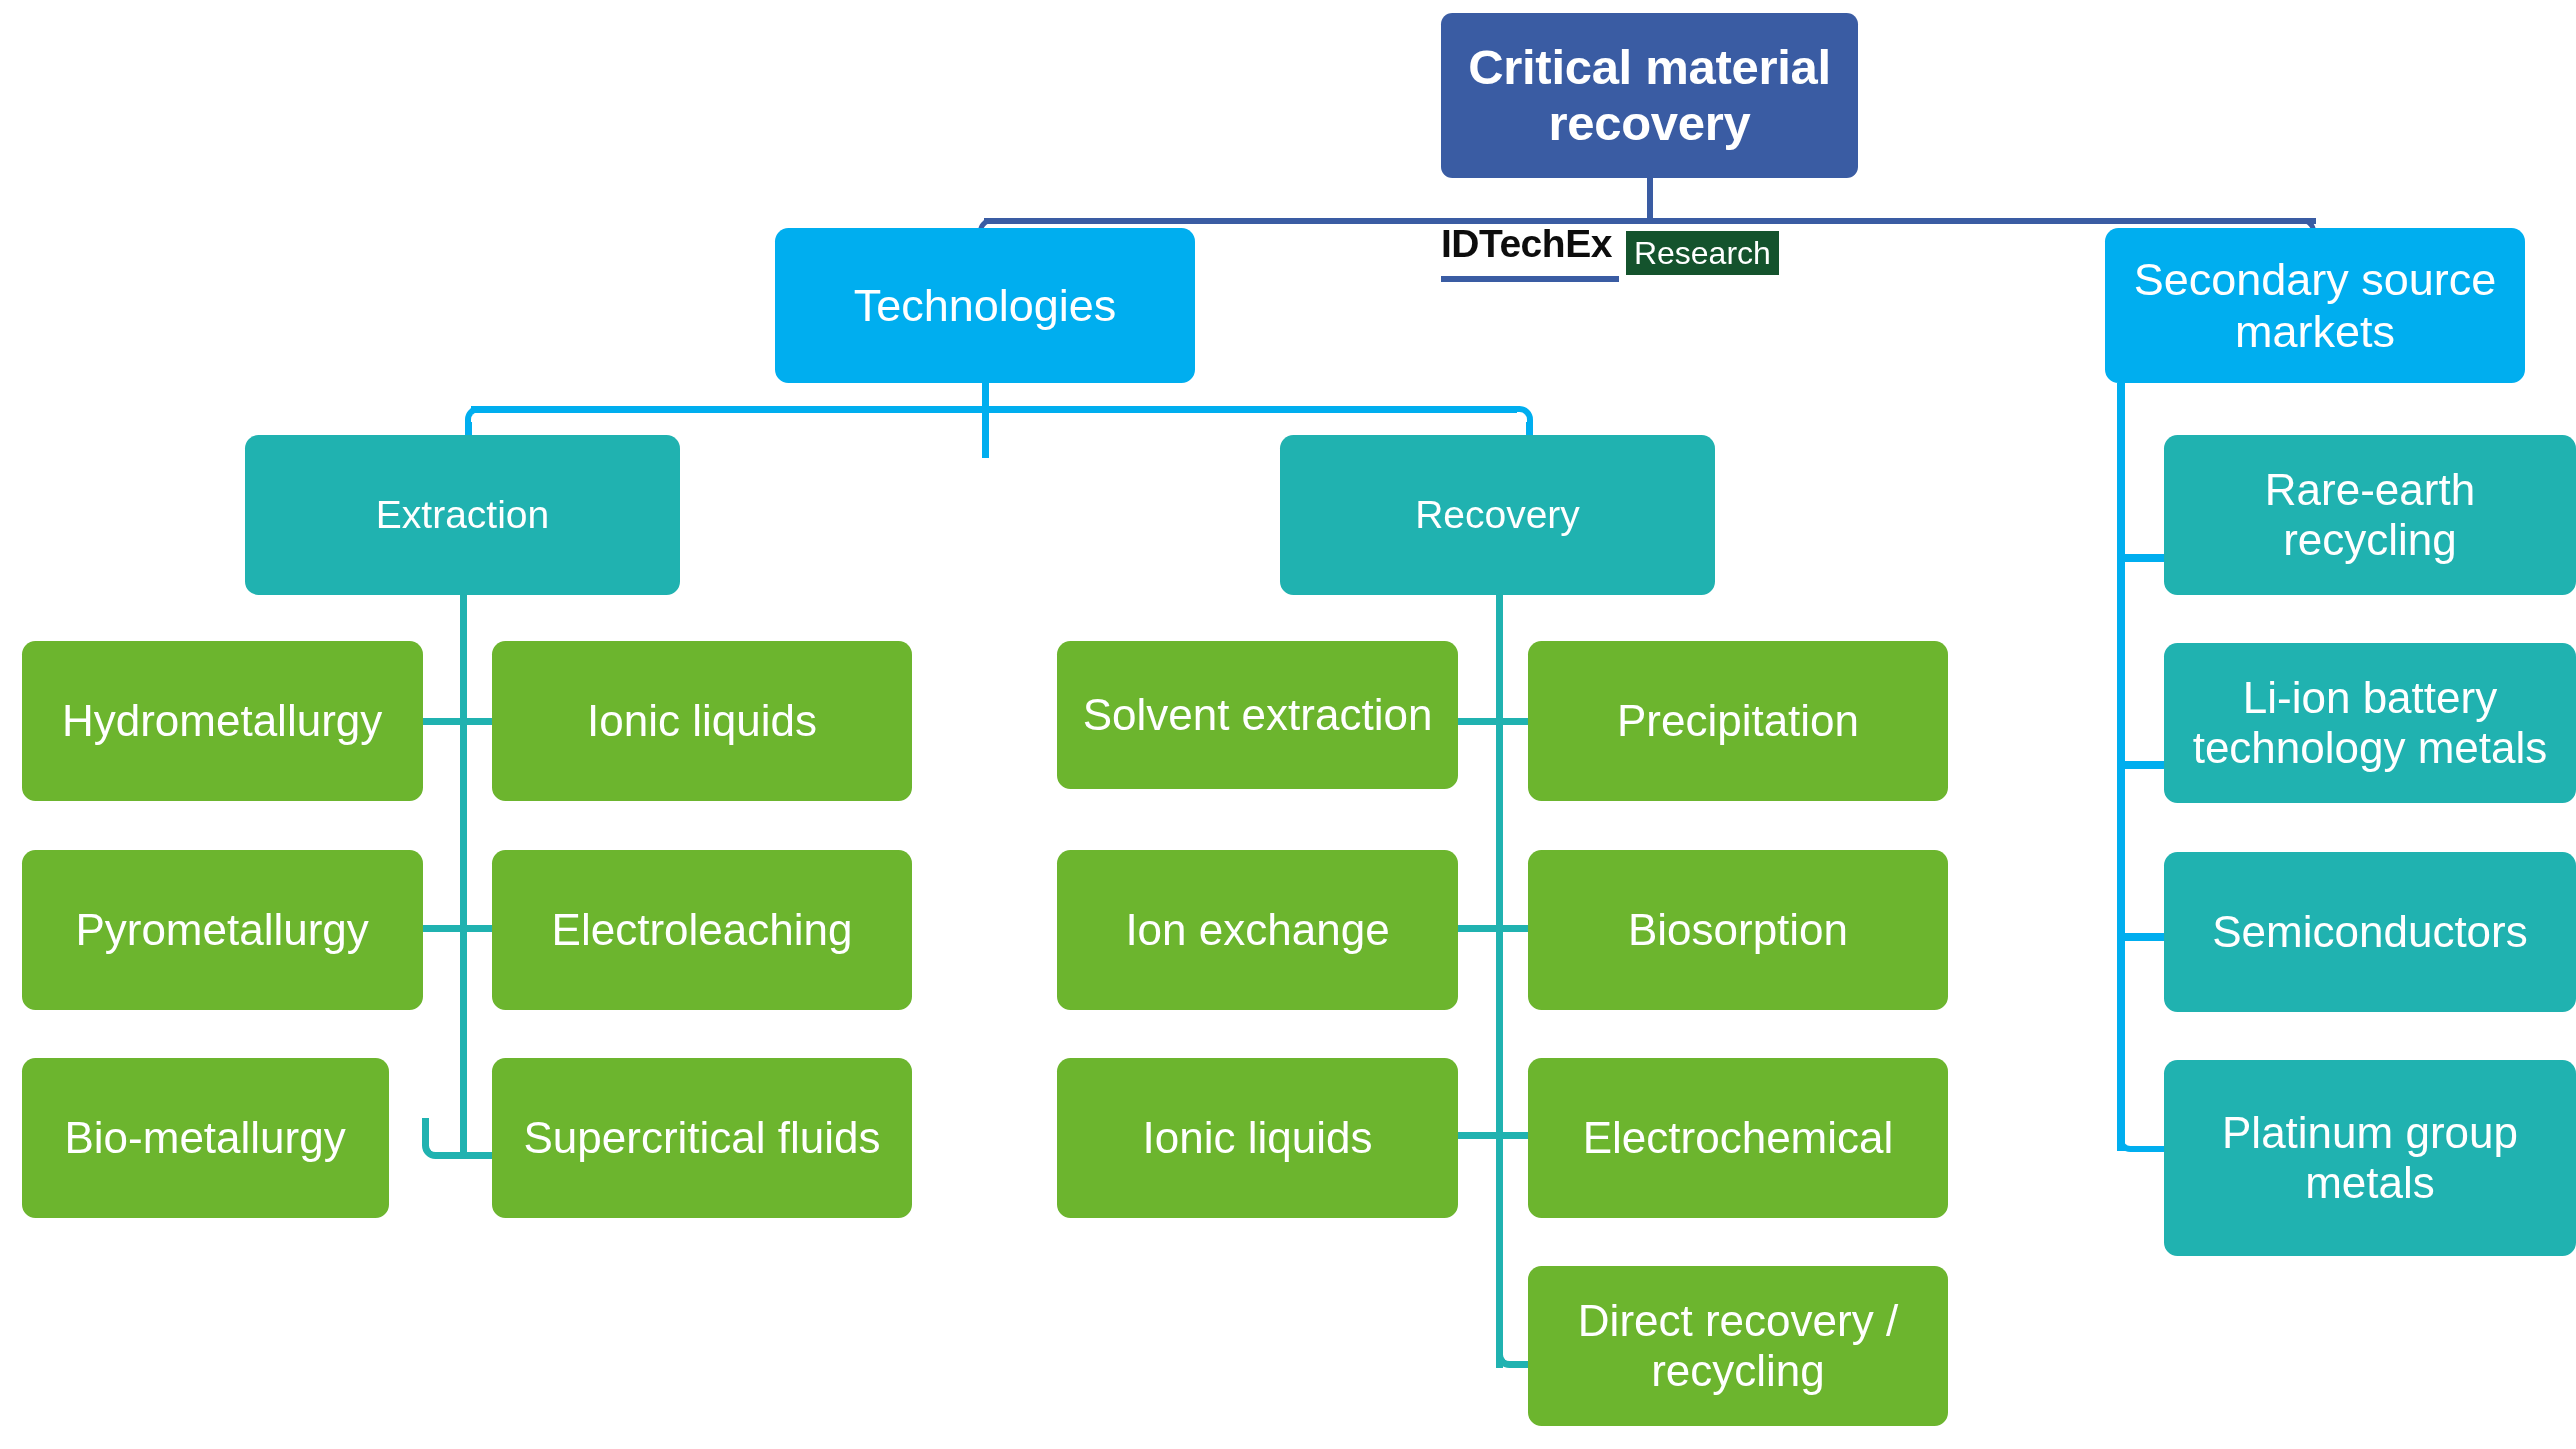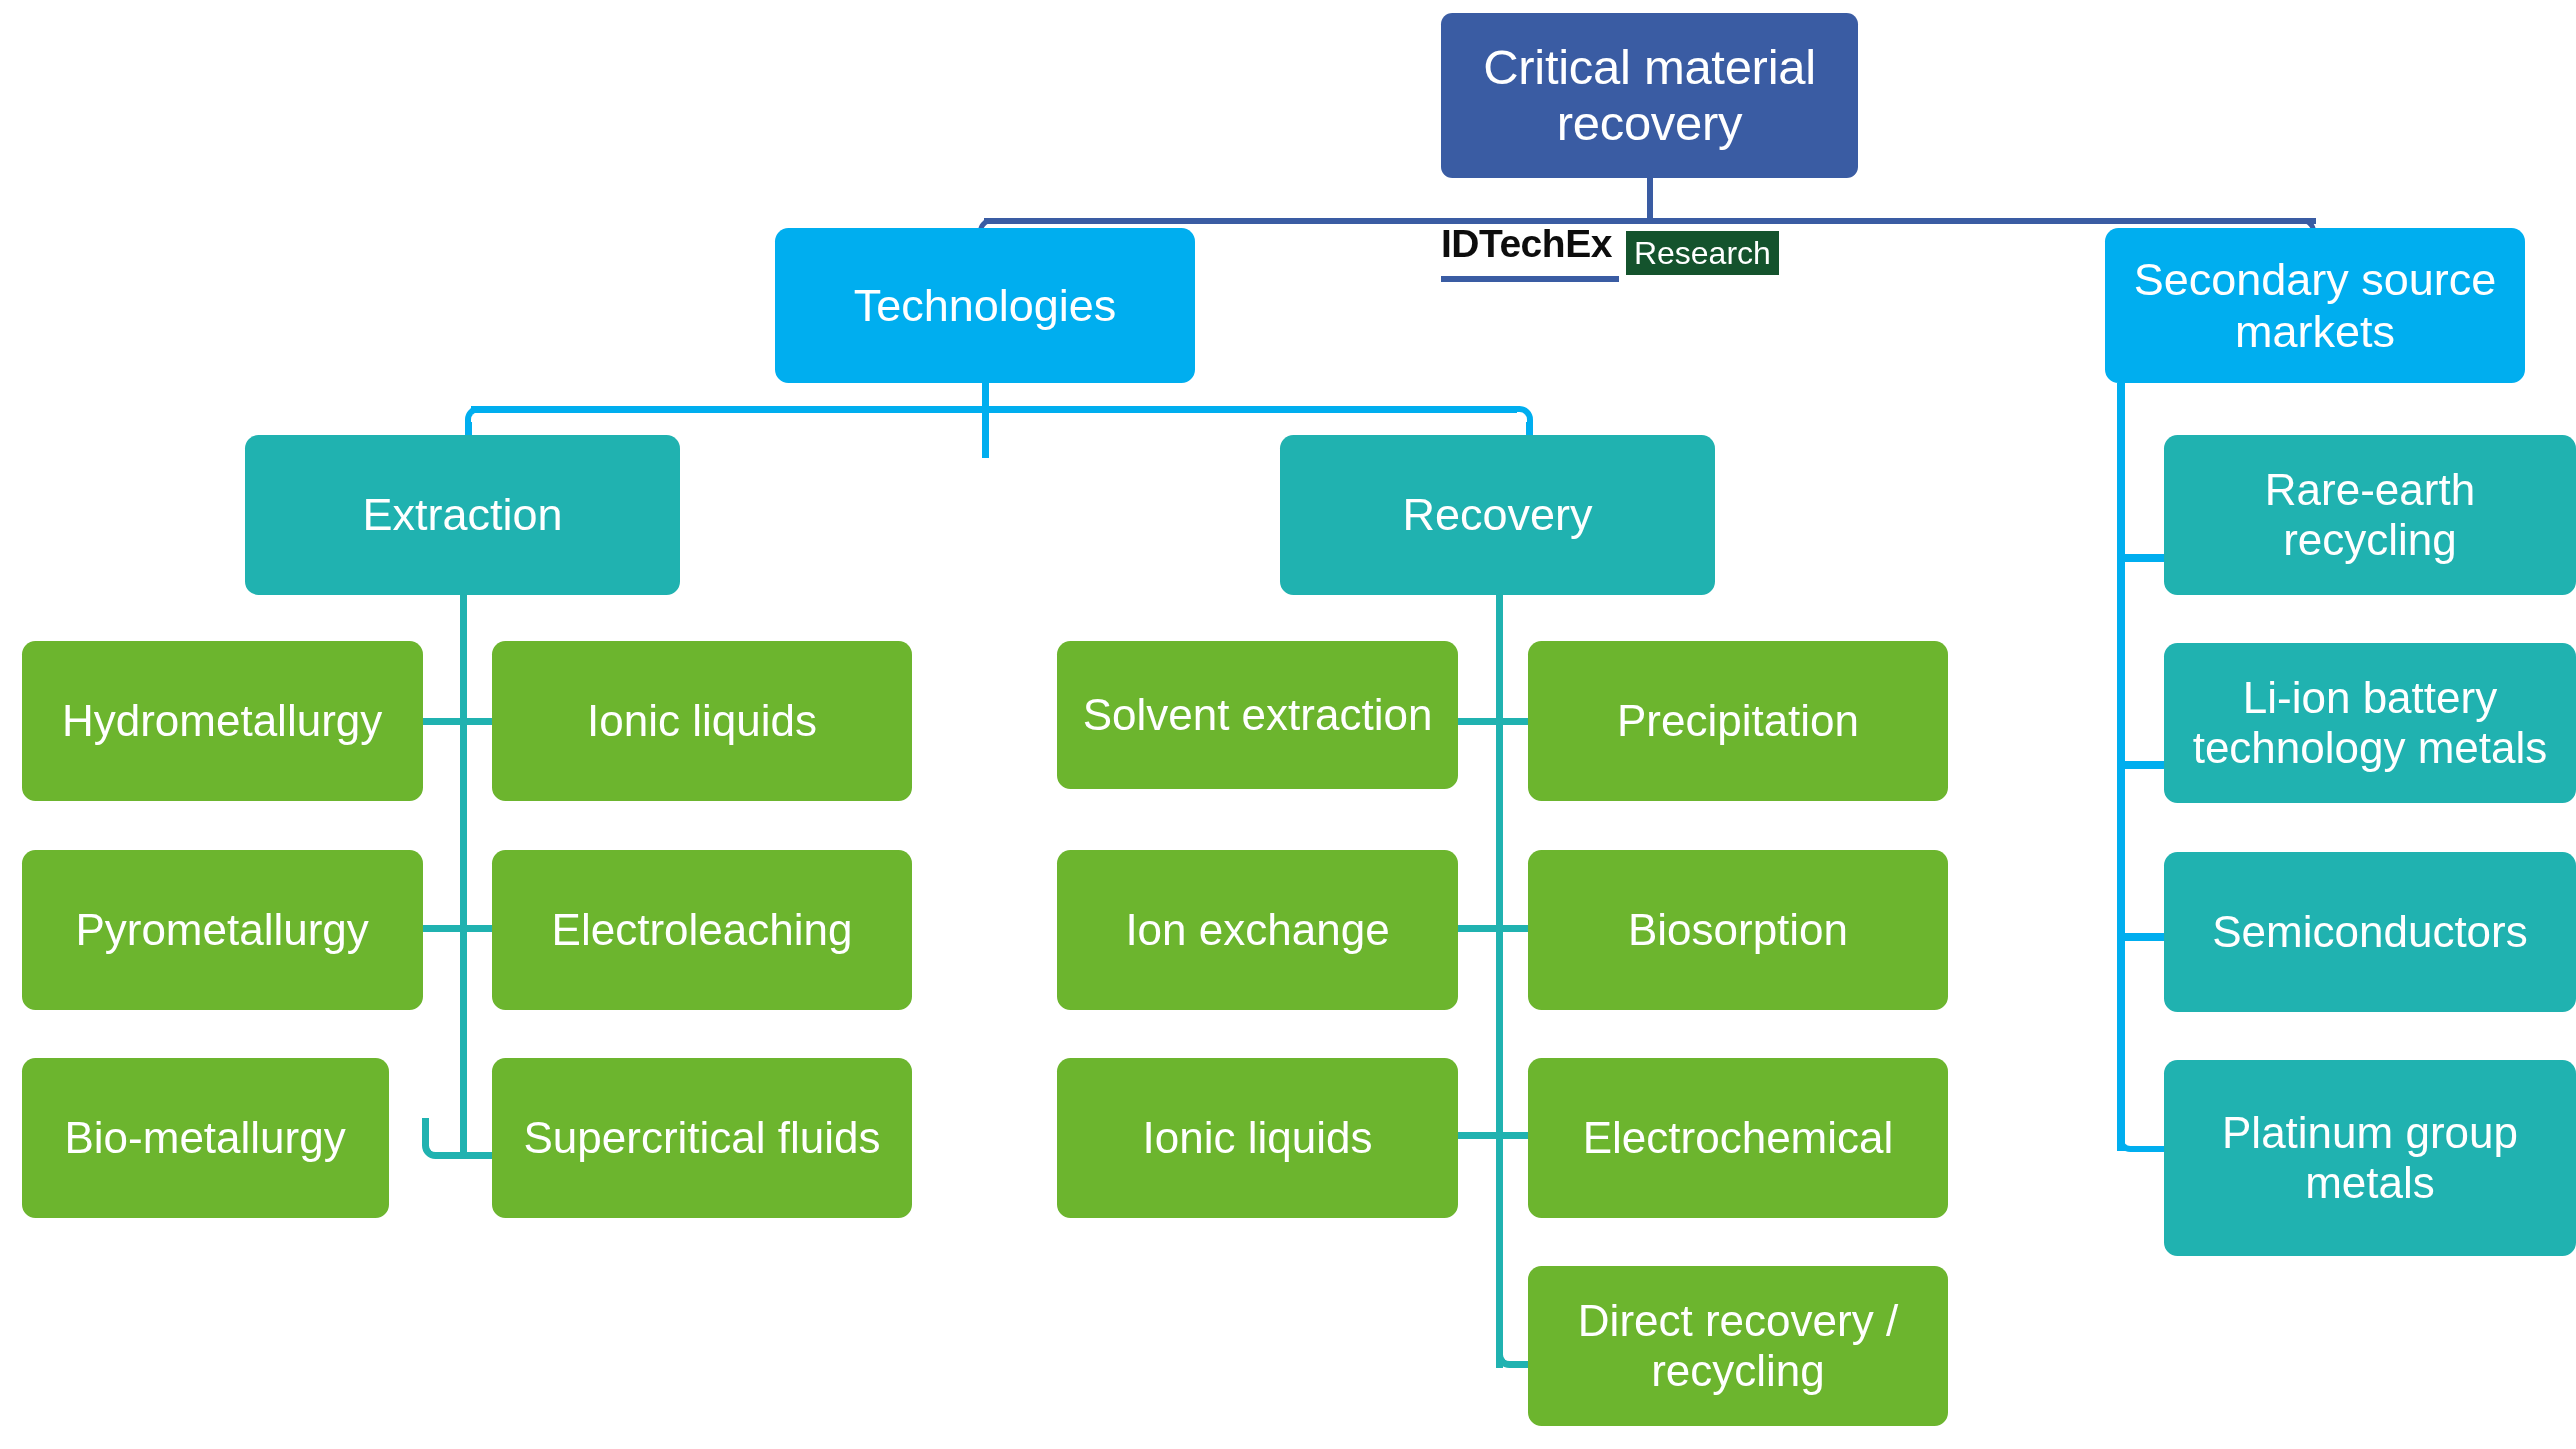--- a/index.html
+++ b/index.html
@@ -25,32 +25,32 @@
     text-align: center;
     color: #ffffff;
     border-radius: 13.4px;
     box-sizing: border-box;
     padding: 3.1px 12.4px;
     line-height: 1.14;
     z-index: 5;
   }
   .node-root {
     background: #3a5ca3;
-    font-weight: normal;
+    font-weight: bold;
     font-size: 49px;
     border-radius: 11.3px;
     letter-spacing: -0.3px;
   }
   .node-l1 {
     background: #00aeef;
     font-size: 45px;
   }
   .node-l2 {
     background: #20b2b0;
-    font-size: 45px;
+    font-size: 39px;
   }
   .node-leaf {
     background: #6cb52e;
     font-size: 44px;
   }
   .node-market {
     background: #20b2b0;
     font-size: 44px;
   }
   .conn-v, .conn-h {

